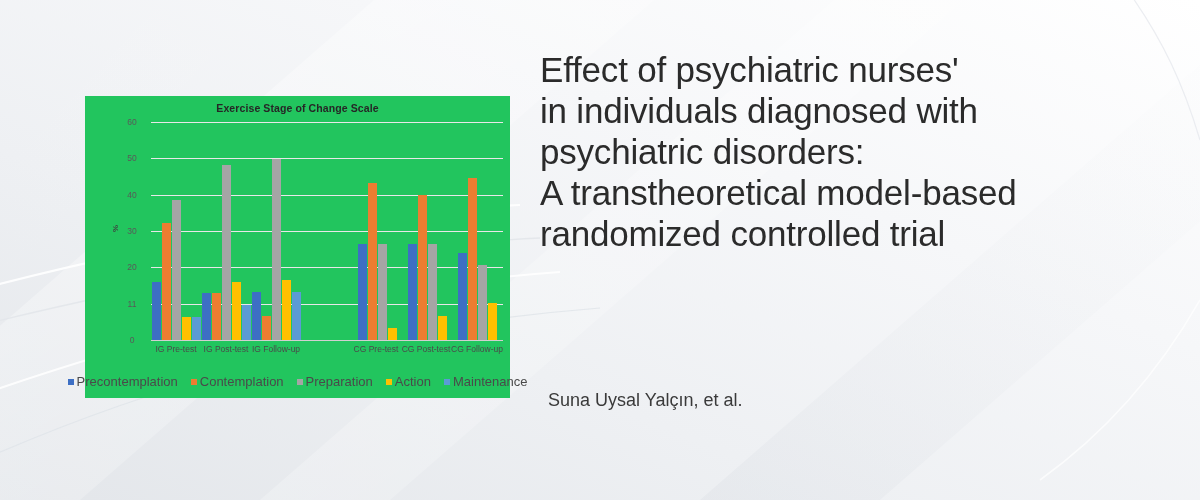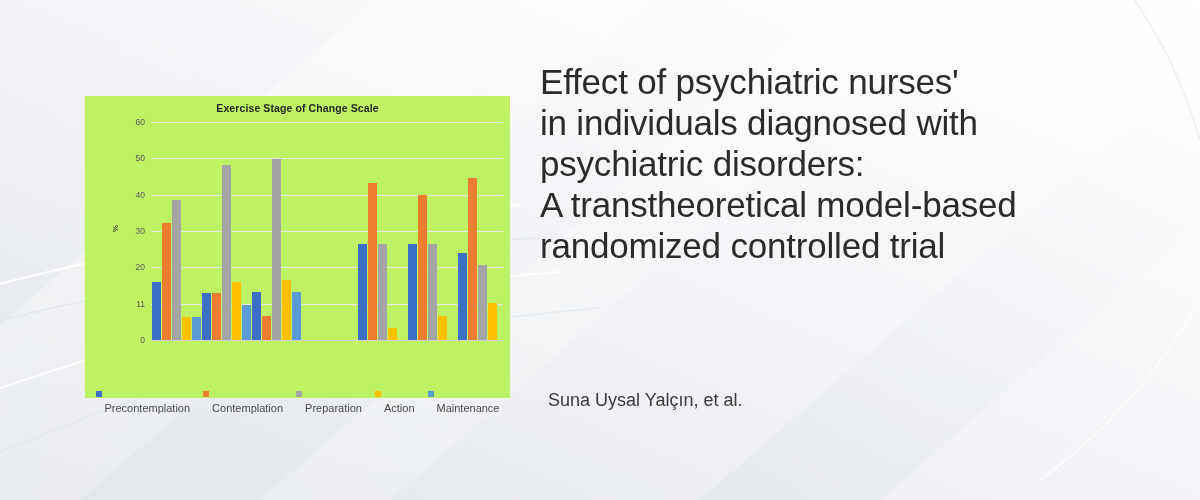--- a/index.html
+++ b/index.html
@@ -12,41 +12,41 @@
 
   
   #slide-bg { position: absolute; inset: 0; overflow: hidden; }
   #slide-bg svg { position: absolute; inset: 0; width: 1200px; height: 500px; display: block; }
 
   
   #chart-card {
     position: absolute;
     left: 85px; top: 96px;
     width: 425px; height: 302px;
-    background: #bef264;
+    background: #22c55e;
     z-index: 5;
   }
   #chart-title {
     position: absolute; top: 6px; left: 0; width: 100%;
     text-align: center;
     font-size: 10.5px; font-weight: bold; color: #262626;
     letter-spacing: .1px;
   }
 
   
   #plot-wrap { position: absolute; left: 0; top: 26px; width: 425px; height: 248px; }
   #y-axis-title {
     position: absolute; left: 26px; top: 110px;
     font-size: 8px; font-weight: bold; color: #3f3f3f;
     transform: rotate(-90deg); transform-origin: left top;
     white-space: nowrap;
   }
   .y-tick-label {
     position: absolute; right: 0; width: 26px;
-    text-align: right;
+    text-align: center;
     font-size: 8.5px; color: #595959;
     transform: translateY(-50%);
     font-family: "Liberation Sans", sans-serif;
   }
   #y-ticks { position: absolute; left: 32px; top: 0; width: 28px; height: 218px; }
   #plot-area {
     position: absolute; left: 66px; top: 0;
     width: 352px; height: 218px;
   }
   .gridline {
@@ -74,26 +74,26 @@
     font-size: 8.5px; color: #4a4a4a;
     white-space: nowrap;
   }
   #legend {
     position: absolute; left: 0; top: 278px; width: 425px;
     display: flex; justify-content: center; align-items: center;
     gap: 13px;
   }
   .legend-item { display: flex; align-items: center; gap: 3px; }
   .legend-swatch { width: 6px; height: 6px; display: inline-block; }
-  .legend-label { font-size: 11px; color: #4a4a4a; white-space: nowrap; margin-top: 28px; }
+  .legend-label { font-size: 13px; color: #4a4a4a; white-space: nowrap; }
 
   
   #title-block {
     position: absolute;
-    left: 540px; top: 62px; width: 620px;
+    left: 540px; top: 50px; width: 620px;
     z-index: 6;
   }
   #paper-title {
     font-size: 35px;
     line-height: 1.17;
     color: #2b2b2b;
     font-weight: 400;
     letter-spacing: -.2px;
   }
   #paper-title .tline { display: block; white-space: nowrap; }
@@ -206,20 +206,29 @@
             <div class="bar" title="Action: 6.6%" style="height: 23.98px; background: rgb(255, 192, 0);"></div>
           </div>
           <div class="cat-group">
             <div class="bar" title="Precontemplation: 24%" style="height: 87.2px; background: rgb(61, 111, 196);"></div>
             <div class="bar" title="Contemplation: 44.6%" style="height: 162.047px; background: rgb(237, 125, 49);"></div>
             <div class="bar" title="Preparation: 20.6%" style="height: 74.8467px; background: rgb(165, 165, 165);"></div>
             <div class="bar" title="Action: 10.2%" style="height: 37.06px; background: rgb(255, 192, 0);"></div>
           </div>
         </div>
     </div>
+    <div id="x-labels">
+        <div class="x-label">IG Pre-test</div>
+        <div class="x-label">IG Post-test</div>
+        <div class="x-label">IG Follow-up</div>
+        <div class="x-label"></div>
+        <div class="x-label">CG Pre-test</div>
+        <div class="x-label">CG Post-test</div>
+        <div class="x-label">CG Follow-up</div>
+      </div>
   </div>
 
   <div id="legend">
       <div class="legend-item">
         <span class="legend-swatch" style="background: rgb(61, 111, 196);"></span>
         <span class="legend-label">Precontemplation</span>
       </div>
       <div class="legend-item">
         <span class="legend-swatch" style="background: rgb(237, 125, 49);"></span>
         <span class="legend-label">Contemplation</span>

